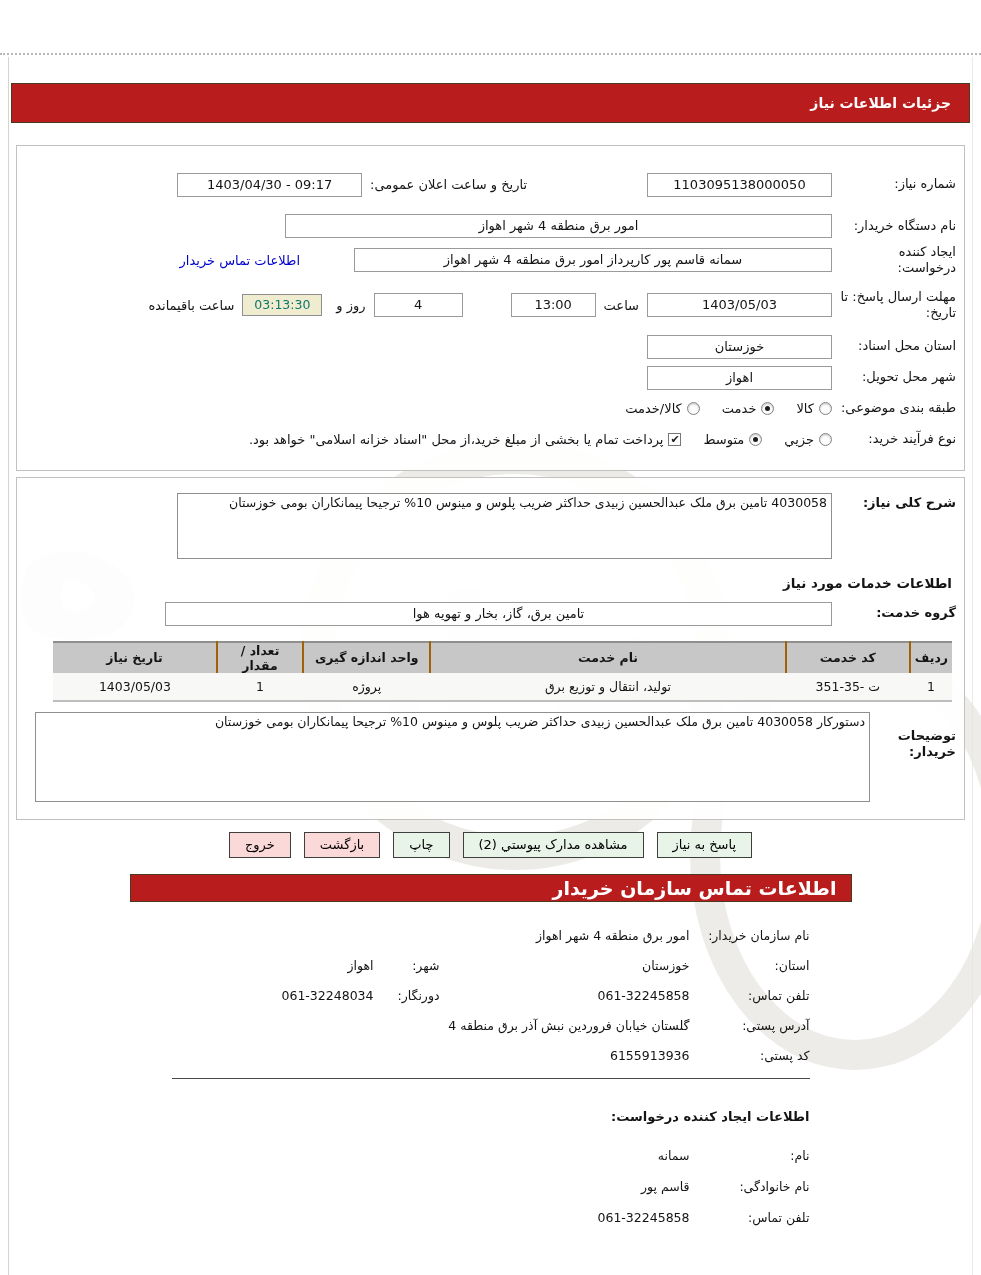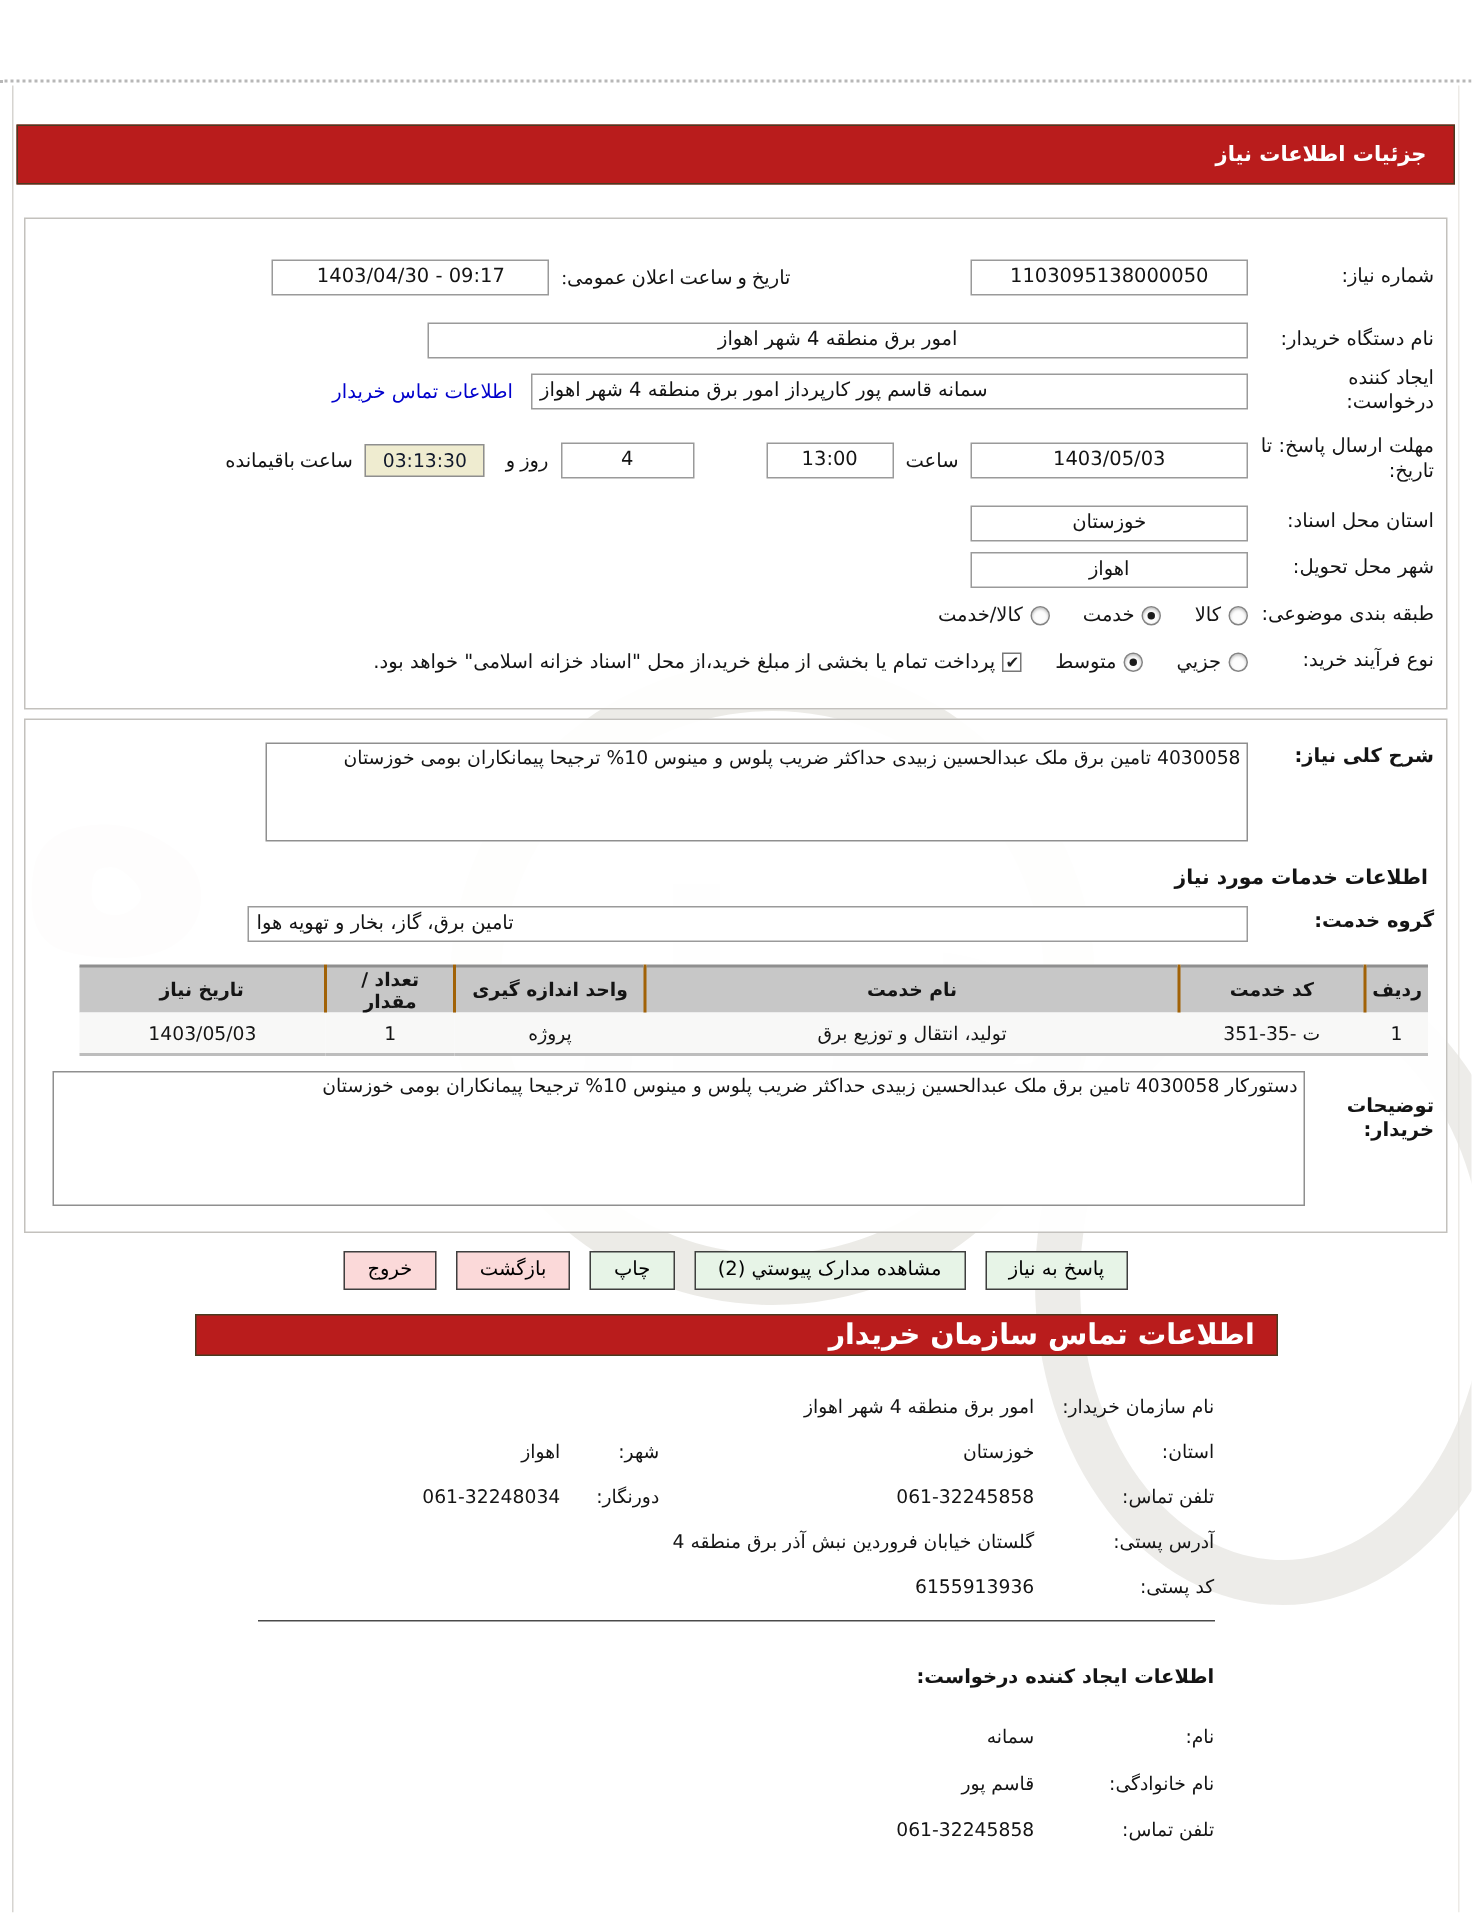--- a/index.html
+++ b/index.html
@@ -32,27 +32,27 @@
   .panel { margin:0 16px; border:1px solid #c3c1bd; background:rgba(255,255,255,.92);
     direction:rtl; padding:10px 8px 12px 8px; }
   .panel1 { margin-top:22px; }
   .panel2 { margin-top:6px; }
 
   .frow { display:flex; align-items:center; margin:5px 0; direction:rtl; min-height:26px; }
   .flabel { width:124px; flex-shrink:0; text-align:right; padding-left:6px; line-height:1.25; }
   .blabel { font-weight:bold; }
   .field { border:1px solid #9a9a9a; background:#fff; height:24px; line-height:22px;
     padding:0 5px; overflow:hidden; white-space:nowrap; }
-  .center { text-align:center; } .rightal { text-align:left; } .ltr { direction:ltr; }
+  .center { text-align:center; } .rightal { text-align:center;margin-left:42px; } .ltr { direction:ltr; }
   .w185 { width:185px; } .w85 { width:85px; } .w89 { width:89px; }
   .w547 { width:547px; } .w478 { width:478px; } .w667 { width:667px; }
   .gap48 { width:48px; flex-shrink:0; } .gap112 { width:112px; flex-shrink:0; }
-  .lbl-inline { margin:16px 8px; white-space:nowrap;font-family:Liberation Serif, serif; }
+  .lbl-inline { margin:16px 8px; white-space:nowrap; }
   .countdown { width:80px; height:22px; line-height:20px; margin-right:6px;
-    background:#efecd0; border:1px solid #8f8f8f; color:#0f172a; text-align:center; font-size:12.5px; }
+    background:#efecd0; border:1px solid #8f8f8f; color:#0f766e; text-align:center; font-size:12.5px; }
   .link { color:#0000cc; margin-right:12px; cursor:pointer; white-space:nowrap; }
 
   .radio { width:13px; height:13px; border:1px solid #848484; border-radius:50%;
     background:#fdfdfd; display:inline-block; flex-shrink:0; position:relative;
     box-shadow: inset 0 1px 2px rgba(0,0,0,.25); }
   .radio.on::after { content:""; position:absolute; left:3px; top:3px; width:5px; height:5px;
     border-radius:50%; background:#1c1c1c; }
   .opt-label { margin:0 5px 0 22px; }
   .checkbox { width:13px; height:13px; border:1px solid #777; background:#fff;
     display:inline-flex; align-items:center; justify-content:center; flex-shrink:0;

